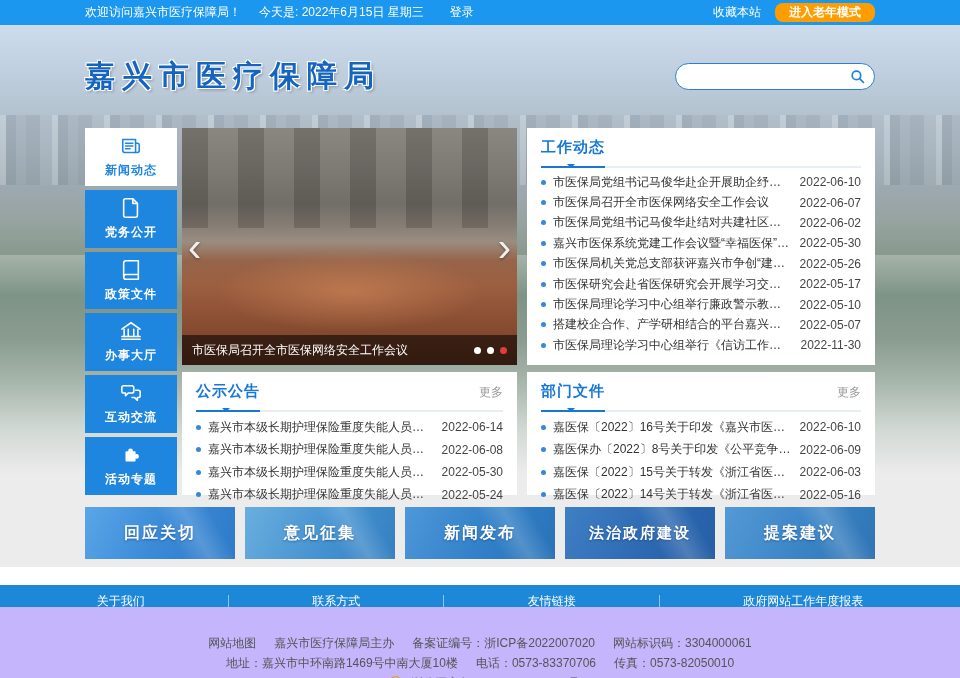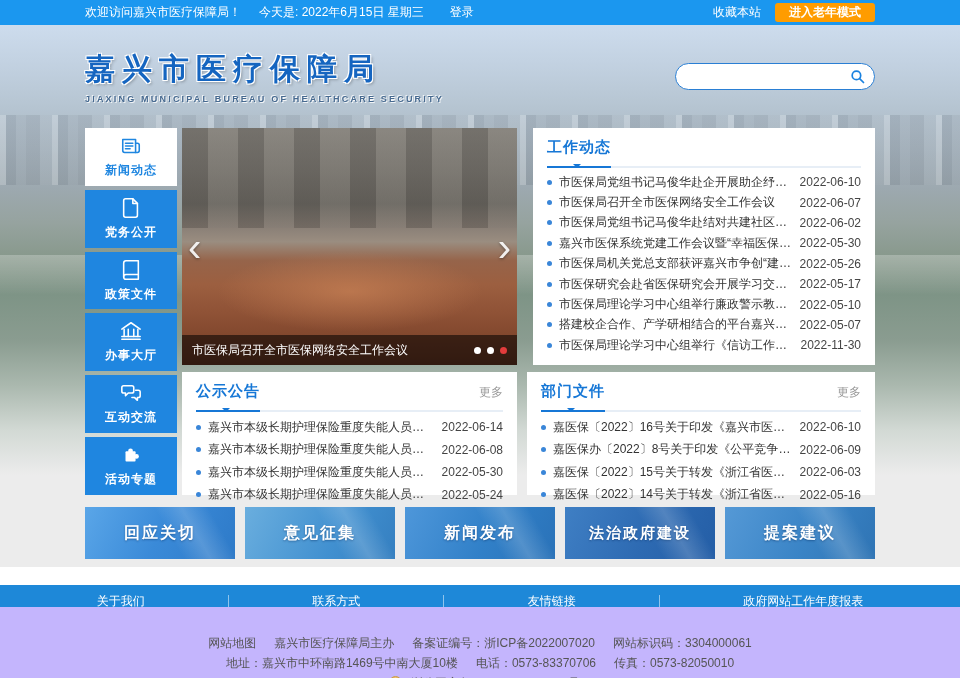--- a/index.html
+++ b/index.html
@@ -7,21 +7,21 @@
   .page { position:relative; width:960px; height:678px; margin:0 auto; background:#ececec; overflow:hidden; }
 
   
   .topbar { position:relative; z-index:5; height:25px; background:#1b97ef; }
   .topbar-inner { width:790px; margin:0 auto; height:25px; display:flex; align-items:center; color:#fff; font-size:12px; }
   .topbar-inner .welcome { margin-right:18px; }
   .topbar-inner .today { margin-right:26px; }
   .topbar-inner .login { color:#fff; text-decoration:none; cursor:pointer; }
   .topbar-inner .spacer { flex:1; }
   .topbar-inner .fav { color:#fff; text-decoration:none; margin-right:14px; cursor:pointer; }
-  .elder-btn { background:#ff9c00; color:#fff; border:none; border-radius:3px; height:19px; padding:0 14px; font-size:12px; font-weight:bold; cursor:pointer; }
+  .elder-btn { background:#ff9c00; color:#fff; border:none; border-radius:8px; height:19px; padding:0 14px; font-size:12px; font-weight:bold; cursor:pointer; }
 
   
   .hero-bg { position:absolute; left:0; top:25px; width:960px; height:450px;
     background:linear-gradient(180deg,#cddced 0%,#c3d2e2 8%,#b6c5d2 18%,#a9b6c0 28%,#9da9b0 36%,#96a39f 44%,#87988b 52%,#7e9486 60%,#8a9c90 70%,#aab8ae 80%,#d2d9d4 90%,#ececec 100%); }
   .hero-bg::before { content:""; position:absolute; left:0; top:90px; width:100%; height:70px; opacity:.55;
     background:repeating-linear-gradient(90deg, rgba(255,255,255,.35) 0 6px, rgba(92,102,114,.35) 6px 16px, rgba(146,156,166,.4) 16px 26px, rgba(112,120,130,.35) 26px 40px, rgba(170,178,186,.3) 40px 52px); }
   .hero-bg::after { content:""; position:absolute; left:0; top:230px; width:100%; height:40px;
     background:linear-gradient(180deg, rgba(255,255,255,.25), rgba(255,255,255,0)); }
 
   
@@ -55,21 +55,21 @@
   .car-arrow { position:absolute; top:50%; transform:translateY(-50%); color:rgba(255,255,255,.9); font-size:40px; line-height:1; cursor:pointer; text-shadow:0 1px 3px rgba(0,0,0,.4); user-select:none; }
   .car-arrow.left { left:6px; } .car-arrow.right { right:6px; }
   .car-caption { position:absolute; left:0; bottom:0; width:100%; height:30px; background:rgba(0,0,0,.55); display:flex; align-items:center; padding:0 10px; }
   .car-caption .cap-text { color:#fff; font-size:12px; flex:1; overflow:hidden; white-space:nowrap; text-overflow:ellipsis; }
   .car-dots { display:flex; gap:6px; }
   .car-dots .dot-c { width:7px; height:7px; border-radius:50%; background:#fff; cursor:pointer; }
   .car-dots .dot-c.active { background:#e23c3c; }
 
   
   .panel { background:#fff; padding:10px 14px 6px; }
-  .panel.top-p { height:237px;margin-left:6px; }
+  .panel.top-p { height:237px; }
   .panel.bot-p { height:123px; margin-top:7px; }
   .panel-head { position:relative; border-bottom:2px solid #e7eef6; padding-bottom:9px; margin-bottom:4px; }
   .panel-title { position:relative; display:inline-block; color:#1677d6; font-size:15px; font-weight:bold; letter-spacing:1px; }
   .panel-title::after { content:""; position:absolute; left:0; bottom:-11px; width:100%; height:2px; background:#1677d6; }
   .panel-title::before { content:""; position:absolute; left:26px; bottom:-15px; border:4px solid transparent; border-top-color:#1677d6; }
   .more { position:absolute; right:0; top:2px; font-size:12px; color:#999; text-decoration:none; cursor:pointer; }
   ul.news-list { list-style:none; }
   .news-item { display:flex; align-items:center; height:20.4px; cursor:pointer; }
   .bot-p .news-item { height:22.5px; }
   .news-item .dot { width:5px; height:5px; border-radius:50%; background:#3a86d8; margin-right:7px; flex:none; }
@@ -112,21 +112,20 @@
       <a class="fav">收藏本站</a>
       <button class="elder-btn">进入老年模式</button>
     </div>
   </div>
 
   <div class="hero-bg"></div>
 
   <div class="header-row">
     <div>
       <div class="site-title">嘉兴市医疗保障局</div>
-      <div class="site-subtitle">JIAXING MUNICIPAL BUREAU OF HEALTHCARE SECURITY</div>
     </div>
     <div class="search-box">
       <input type="text" style="">
       <button class="search-btn">
         <svg width="17" height="17" viewBox="0 0 24 24" fill="none" stroke="#1a82e0" stroke-width="2.4" stroke-linecap="round">
             <circle cx="10.5" cy="10.5" r="6"></circle>
             <path d="M15 15l5.5 5.5"></path>
           </svg>
       </button>
     </div>

